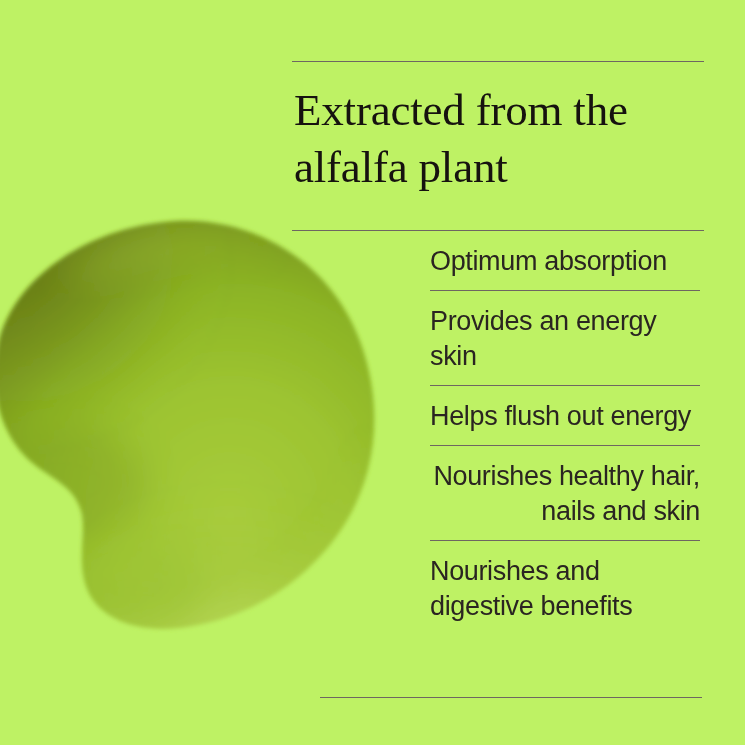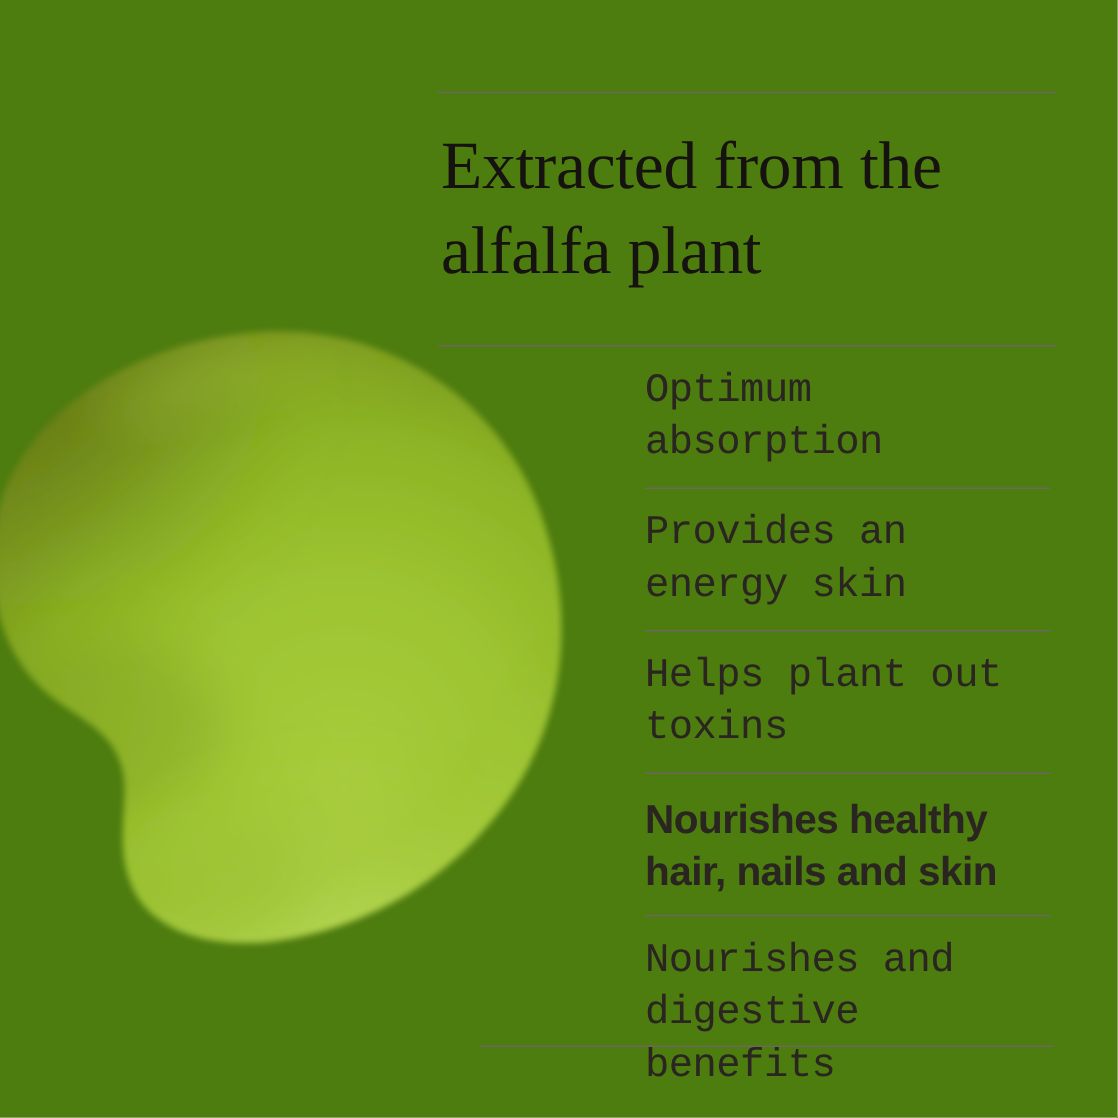--- a/index.html
+++ b/index.html
@@ -15,21 +15,21 @@
     font-family: "Liberation Sans", sans-serif;
     position: relative;
     -webkit-font-smoothing: antialiased;
   }
 
   .canvas {
     position: absolute;
     inset: 0;
     width: 745px;
     height: 745px;
-    background: #4d7c0f;
+    background: #bef264;
   }
 
   
   .artwork {
     position: absolute;
     left: -60px;
     top: 215px;
     width: 450px;
     height: 430px;
     pointer-events: none;
@@ -78,22 +78,22 @@
     font-size: 27px;
     line-height: 35px;
     color: #2a2521;
     font-weight: 300;
     letter-spacing: -0.35px;
     padding: 0 0 11px 0;
     border-bottom: 1px solid #6e6761;
     margin-bottom: 13px;
   }
   .benefit-item:last-child { border-bottom: none; margin-bottom: 0; }
-  .benefit-item.centered { text-align: left; font-weight: bold; }
-  .benefit-item.align-left { text-align: left; font-family: Liberation Mono, monospace; }
+  .benefit-item.centered { text-align: right; }
+  .benefit-item.align-left { text-align: left; }
 </style>
 </head>
 <body>
 
 <div class="canvas">
 
   <div class="artwork">
     <svg viewBox="0 0 450 430" xmlns="http://www.w3.org/2000/svg" aria-hidden="true">
       <defs>
         <radialGradient id="blobBody" cx="62%" cy="72%" r="82%">
@@ -174,21 +174,21 @@
 
     <div class="rule top"></div>
 
     <h1 class="page-title">Extracted from the alfalfa plant</h1>
 
     <div class="rule under-title"></div>
 
     <ul class="benefits" style="list-style:none;">
       <li class="benefit-item align-left">Optimum absorption</li>
       <li class="benefit-item align-left">Provides an energy skin</li>
-      <li class="benefit-item align-left">Helps plant out toxins</li>
+      <li class="benefit-item align-left">Helps flush out energy</li>
       <li class="benefit-item centered">Nourishes healthy hair, nails and skin</li>
       <li class="benefit-item align-left">Nourishes and digestive benefits</li>
     </ul>
 
     <div class="rule bottom"></div>
 
   </div>
 </div>
 
 </body></html>

